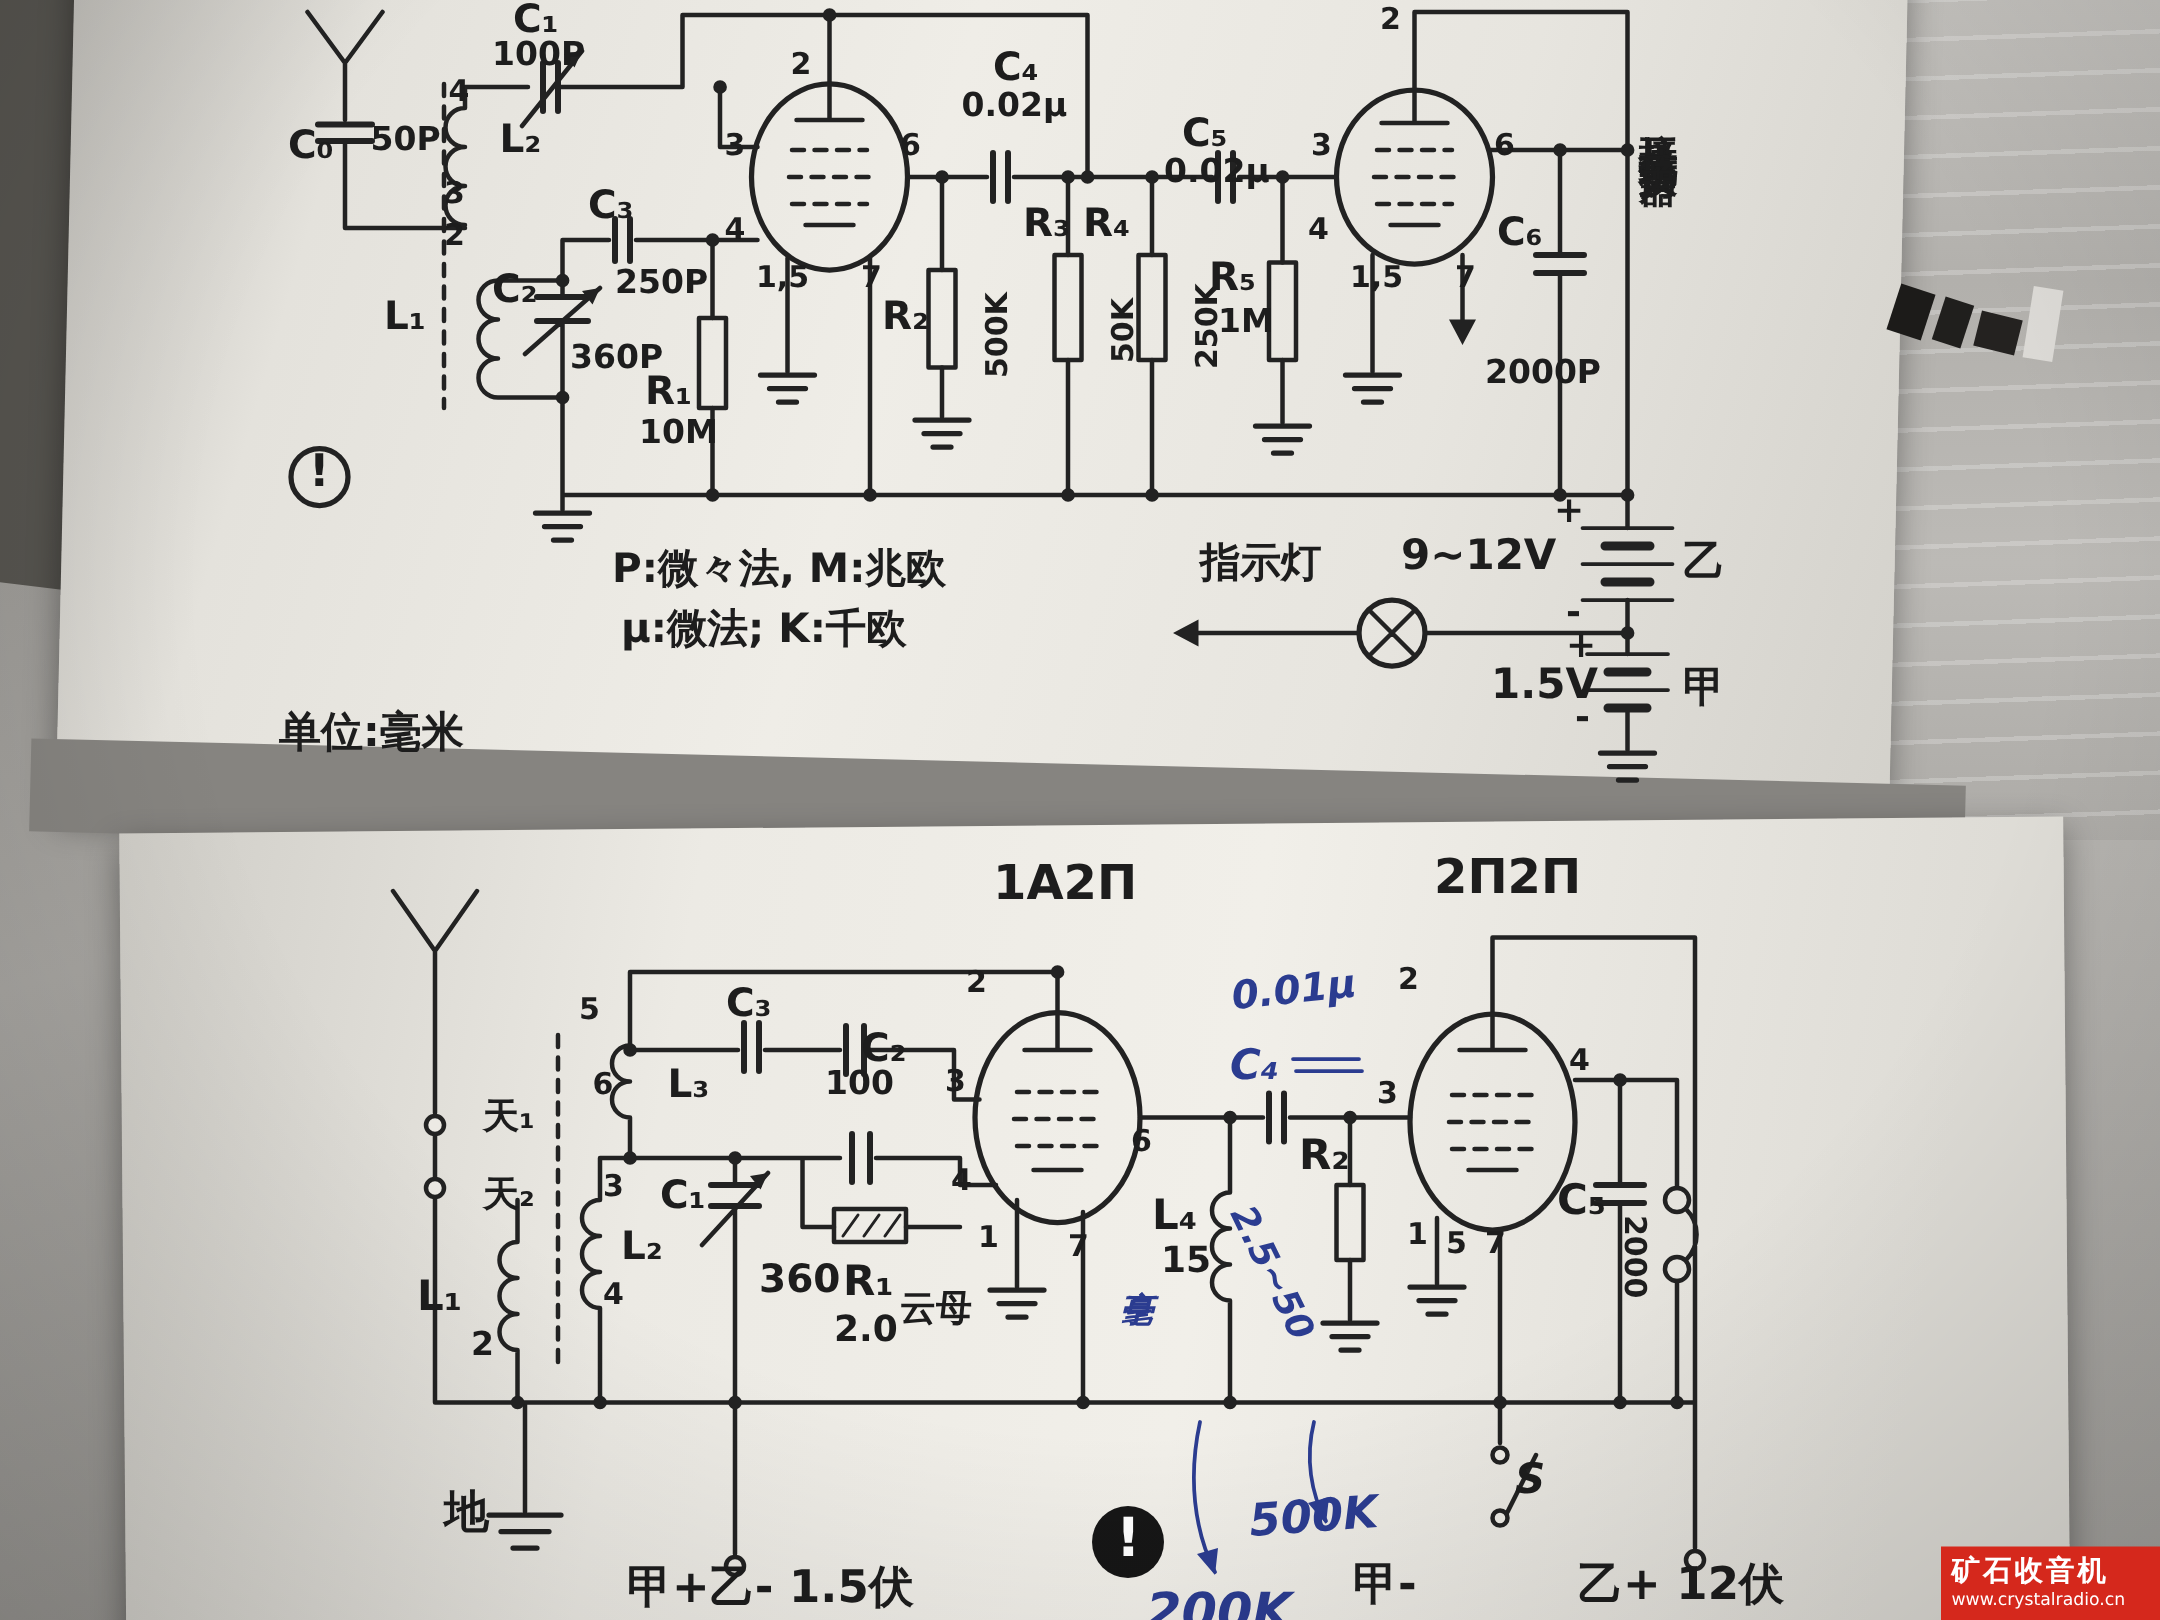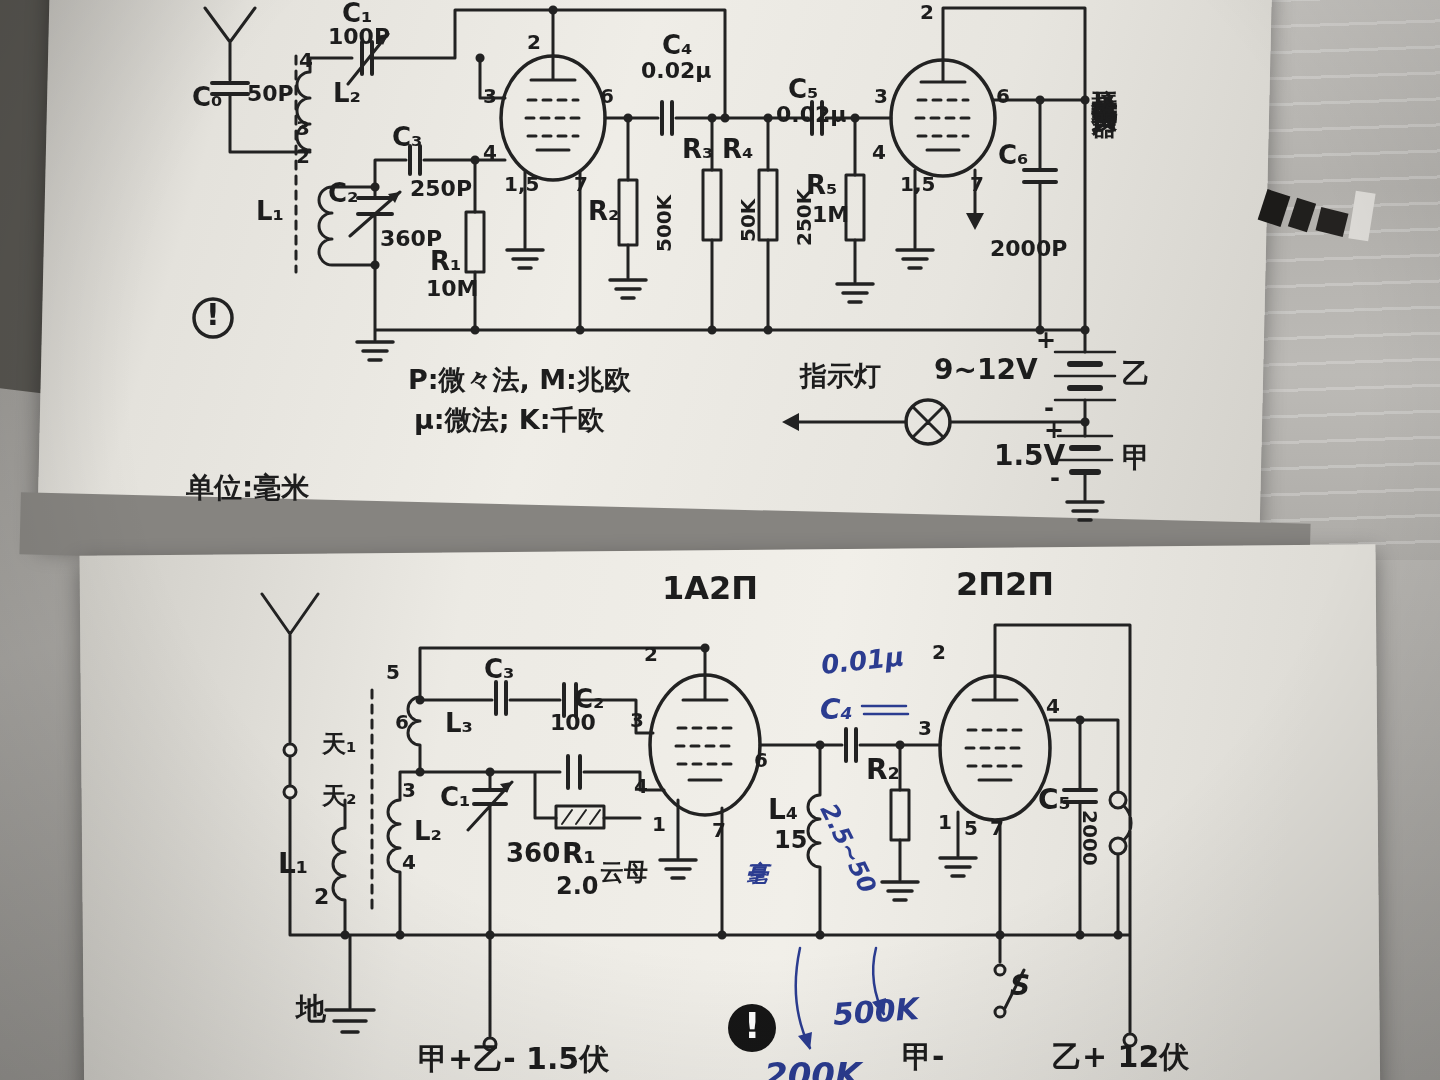--- a/index.html
+++ b/index.html
@@ -196,14 +196,18 @@
   <div class="lb" style="left:418px;top:1044px;font-size:30px;">甲+乙- 1.5伏</div>
   <div class="lb" style="left:744px;top:1008px;font-size:36px;color:#fff;">!</div>
   <div class="lb bl" style="left:832px;top:1000px;font-size:30px;transform:rotate(-4deg);">500K</div>
   <div class="lb" style="left:1010px;top:972px;font-size:28px;font-style:italic;">S</div>
   <div class="lb" style="left:902px;top:1042px;font-size:30px;">甲-</div>
   <div class="lb" style="left:1052px;top:1042px;font-size:30px;">乙+ 12伏</div>
   <div class="lb bl" style="left:764px;top:1058px;font-size:34px;">200K</div>
 
   <div class="vig"></div>
 
+  <div class="wm">
+    <div class="t">矿石收音机</div>
+    <div class="u">www.crystalradio.cn</div>
+  </div>
 
 </div>
 
 </body></html>

